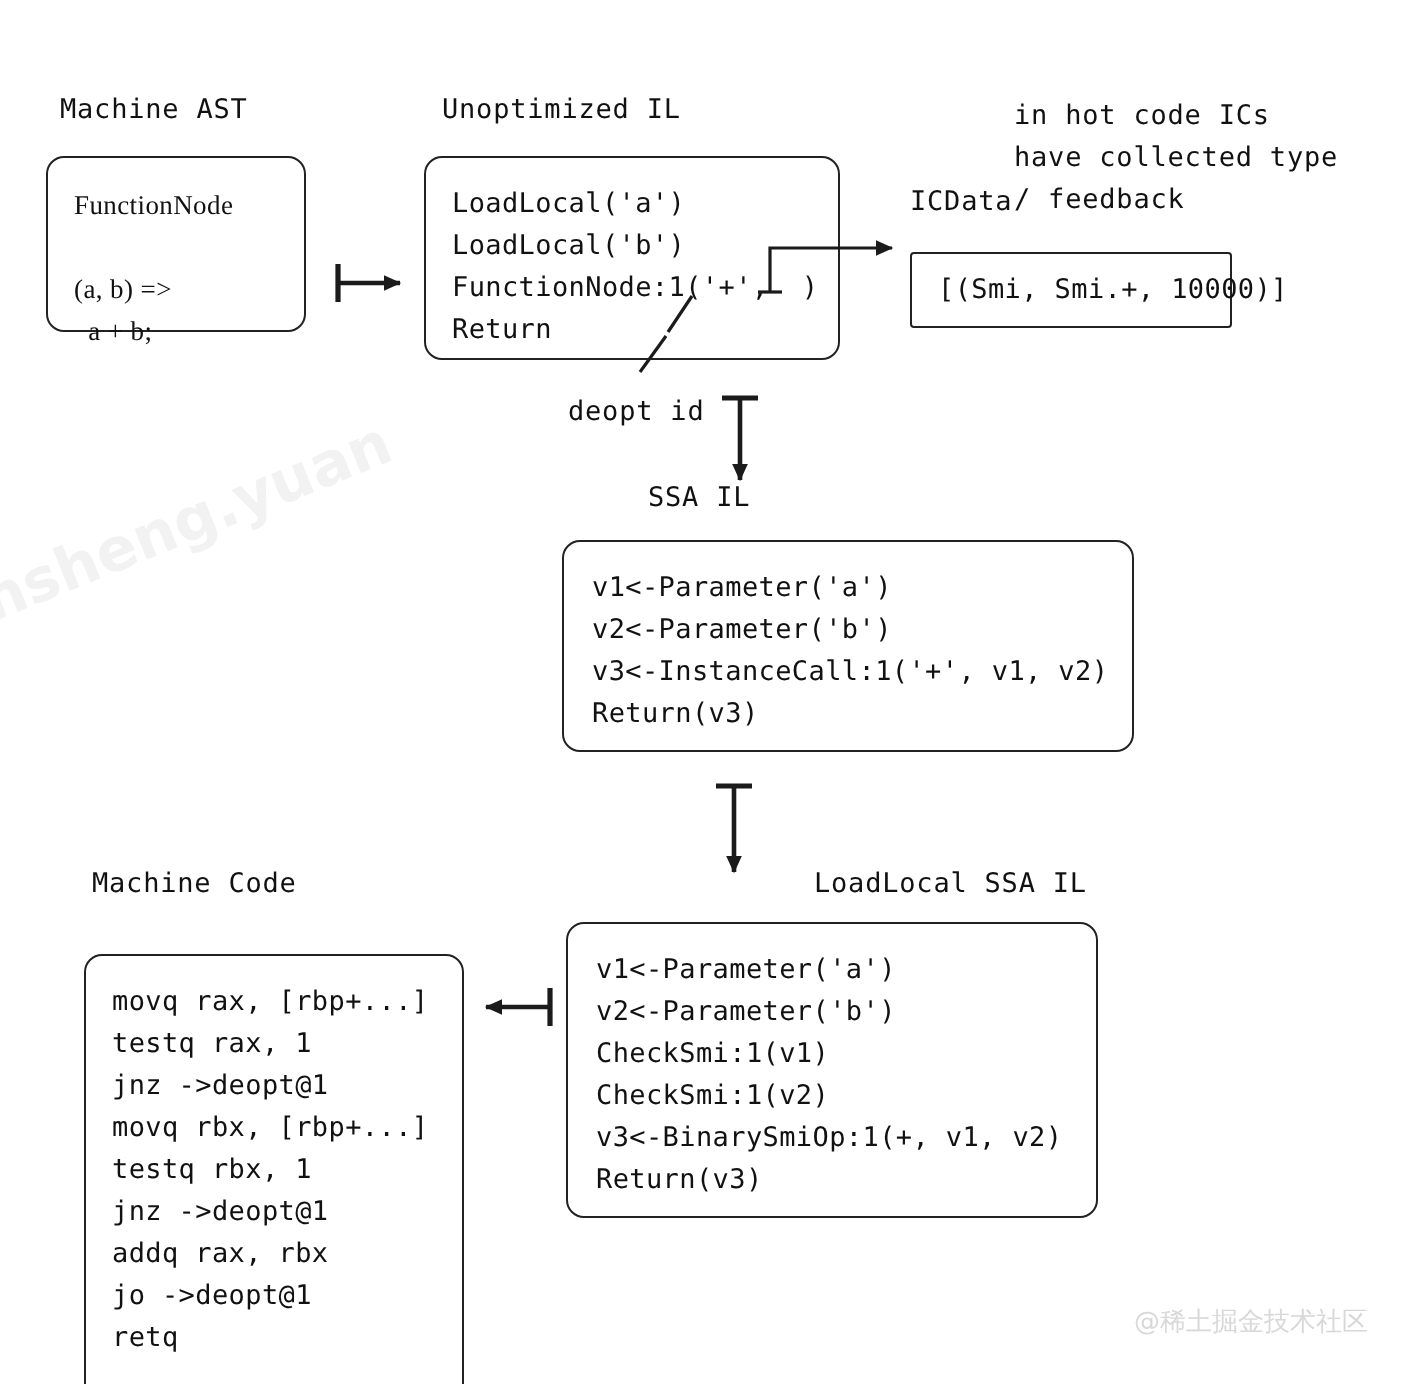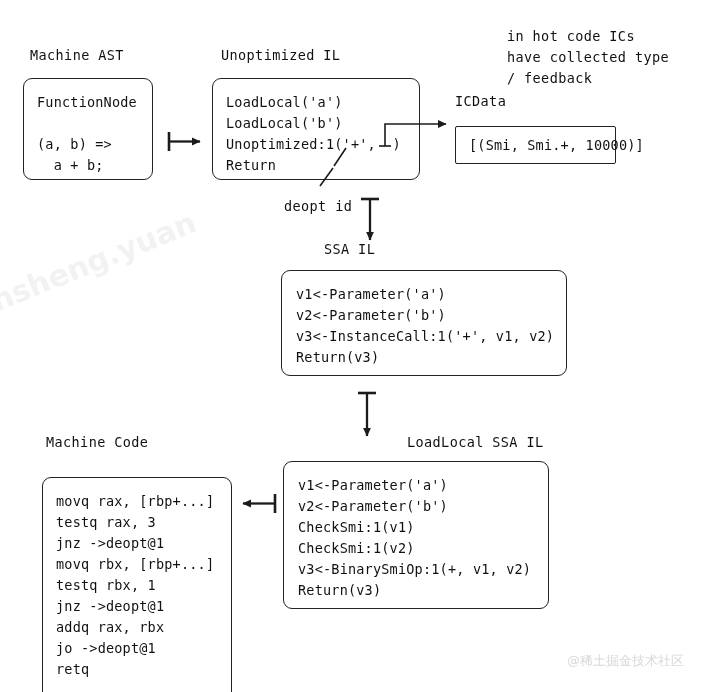--- a/index.html
+++ b/index.html
@@ -31,20 +31,21 @@
     white-space: pre;
     line-height: 1.2;
   }
 
   .note {
     font-size: 13.5px;
     letter-spacing: 0.4px;
     color: #111111;
     white-space: pre;
     line-height: 21px;
+    margin-top: 22px;
   }
 
   .codebox {
     box-sizing: border-box;
     border: 1.6px solid #222222;
     border-radius: 9px;
     background: #ffffff;
   }
   .codebox.square { border-radius: 2px; }
 
@@ -109,31 +110,31 @@
   <div class="abs caption" style="left:289px; top:241px;margin-left:35px;">SSA IL</div>
 
   <div class="abs caption" style="left:407px; top:434px;">LoadLocal SSA IL</div>
 
   <div class="abs caption" style="left:46px; top:434px;">Machine Code</div>
 
   <div class="abs note" style="left:507px; top:26px;">in hot code ICs</div>
   <div class="abs note" style="left:507px; top:47px;">have collected type</div>
   <div class="abs note" style="left:507px; top:68px;">/ feedback</div>
 
-  <div class="abs codebox" style="left:23px; top:78px; width:130px; height:102px;">
+  <div class="abs codebox" style="left:23px; top:78px; width:130px; height:88px;font-family:Liberation Serif, serif;">
     <div class="code abs" style="left:13px; top:13px;">FunctionNode</div>
     <div class="code abs" style="left:13px; top:34px;"></div>
     <div class="code abs" style="left:13px; top:55px;">(a, b) =&gt;</div>
     <div class="code abs" style="left:13px; top:76px;">  a + b;</div>
   </div>
 
   <div class="abs codebox" style="left:212px; top:78px; width:208px; height:102px;">
     <div class="code abs" style="left:13px; top:13px;">LoadLocal('a')</div>
     <div class="code abs" style="left:13px; top:34px;">LoadLocal('b')</div>
-    <div class="code abs" style="left:13px; top:55px;">Unoptimized:1('+',  )</div>
+    <div class="code abs" style="left:13px; top:55px;">FunctionNode:1('+',  )</div>
     <div class="code abs" style="left:13px; top:76px;">Return</div>
   </div>
 
   <div class="abs codebox square" style="left:455px; top:126px; width:161px; height:38px;">
     <div class="code abs" style="left:13px; top:8px;">[(Smi, Smi.+, 10000)]</div>
   </div>
 
   <div class="abs codebox" style="left:281px; top:270px; width:286px; height:106px;">
     <div class="code abs" style="left:14px; top:13px;">v1&lt;-Parameter('a')</div>
     <div class="code abs" style="left:14px; top:34px;">v2&lt;-Parameter('b')</div>
@@ -145,21 +146,21 @@
     <div class="code abs" style="left:14px; top:13px;">v1&lt;-Parameter('a')</div>
     <div class="code abs" style="left:14px; top:34px;">v2&lt;-Parameter('b')</div>
     <div class="code abs" style="left:14px; top:55px;">CheckSmi:1(v1)</div>
     <div class="code abs" style="left:14px; top:76px;">CheckSmi:1(v2)</div>
     <div class="code abs" style="left:14px; top:97px;">v3&lt;-BinarySmiOp:1(+, v1, v2)</div>
     <div class="code abs" style="left:14px; top:118px;">Return(v3)</div>
   </div>
 
   <div class="abs codebox" style="left:42px; top:450px; width:190px; height:268px;margin-top:27px;">
     <div class="code abs" style="left:13px; top:13px;">movq rax, [rbp+...]</div>
-    <div class="code abs" style="left:13px; top:34px;">testq rax, 3</div>
+    <div class="code abs" style="left:13px; top:34px;">testq rax, 1</div>
     <div class="code abs" style="left:13px; top:55px;">jnz -&gt;deopt@1</div>
     <div class="code abs" style="left:13px; top:76px;">movq rbx, [rbp+...]</div>
     <div class="code abs" style="left:13px; top:97px;">testq rbx, 1</div>
     <div class="code abs" style="left:13px; top:118px;">jnz -&gt;deopt@1</div>
     <div class="code abs" style="left:13px; top:139px;">addq rax, rbx</div>
     <div class="code abs" style="left:13px; top:160px;">jo -&gt;deopt@1</div>
     <div class="code abs" style="left:13px; top:181px;">retq</div>
   </div>
 
   <svg class="overlay" viewBox="0 0 702 692">

